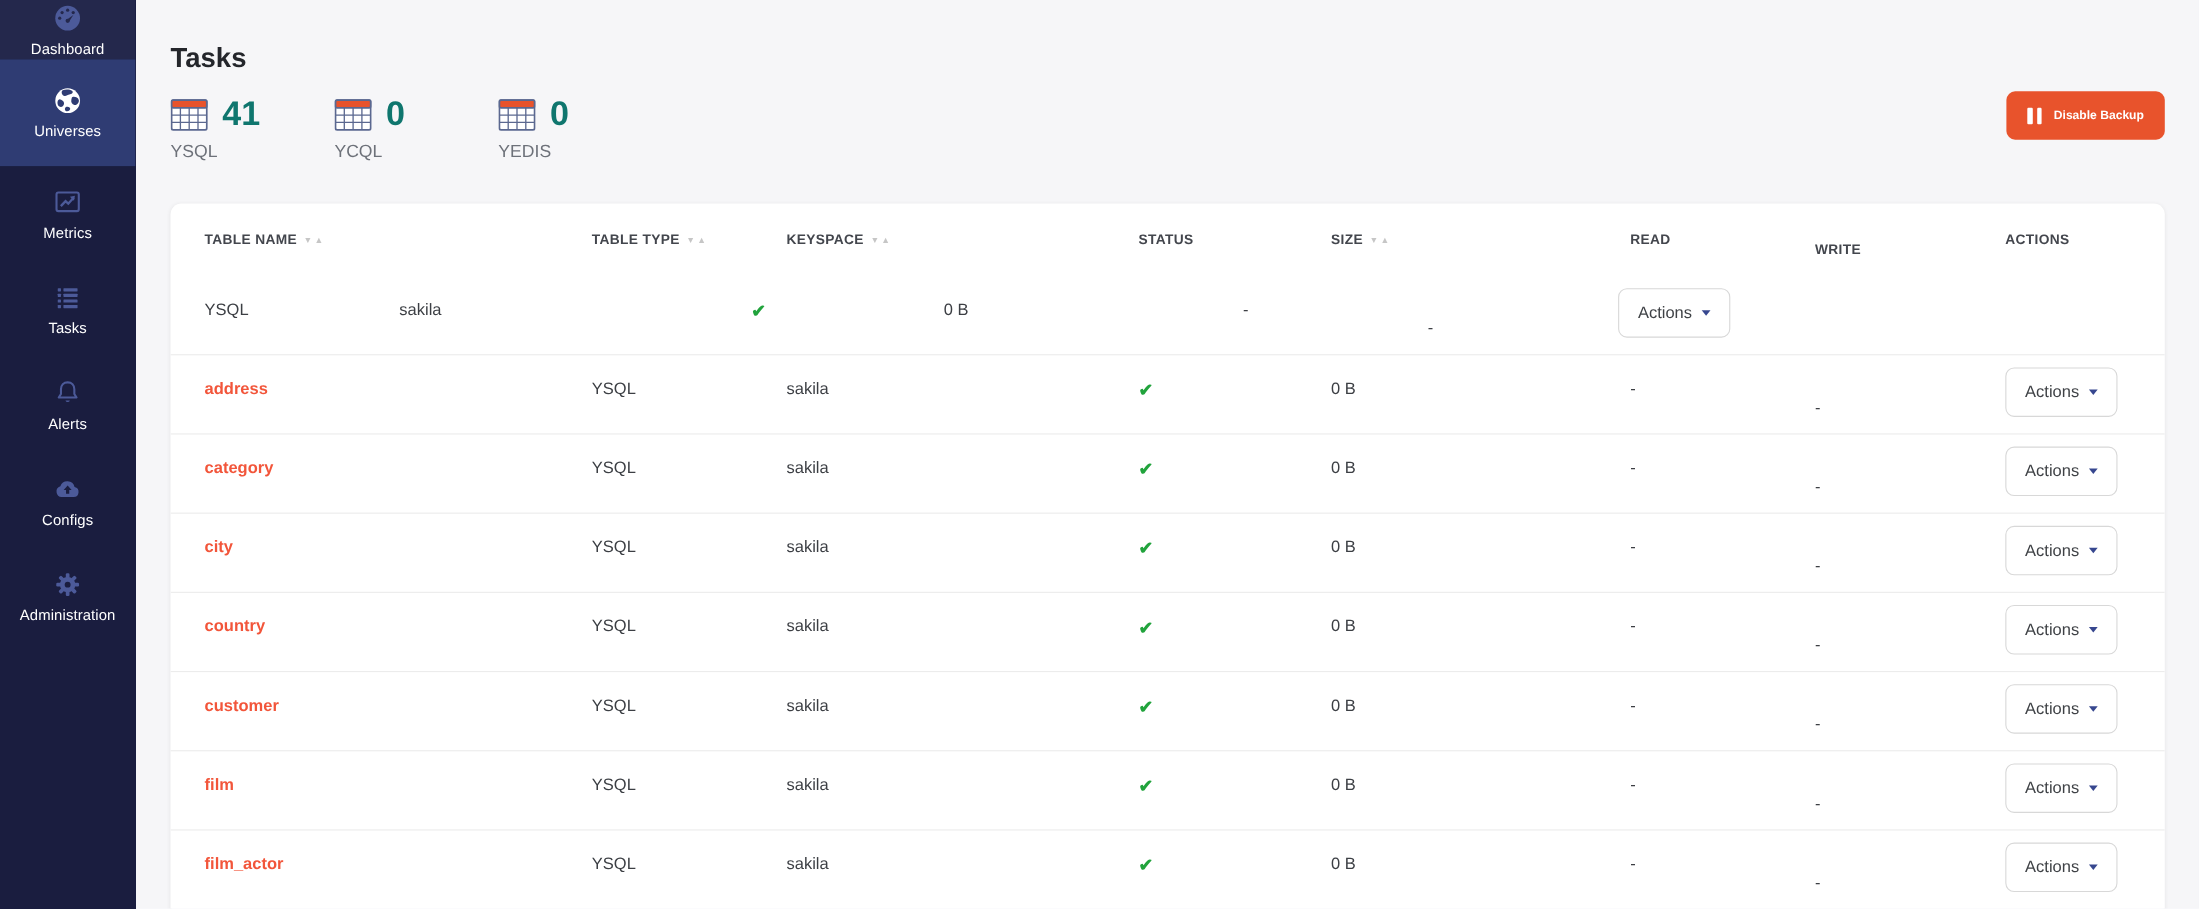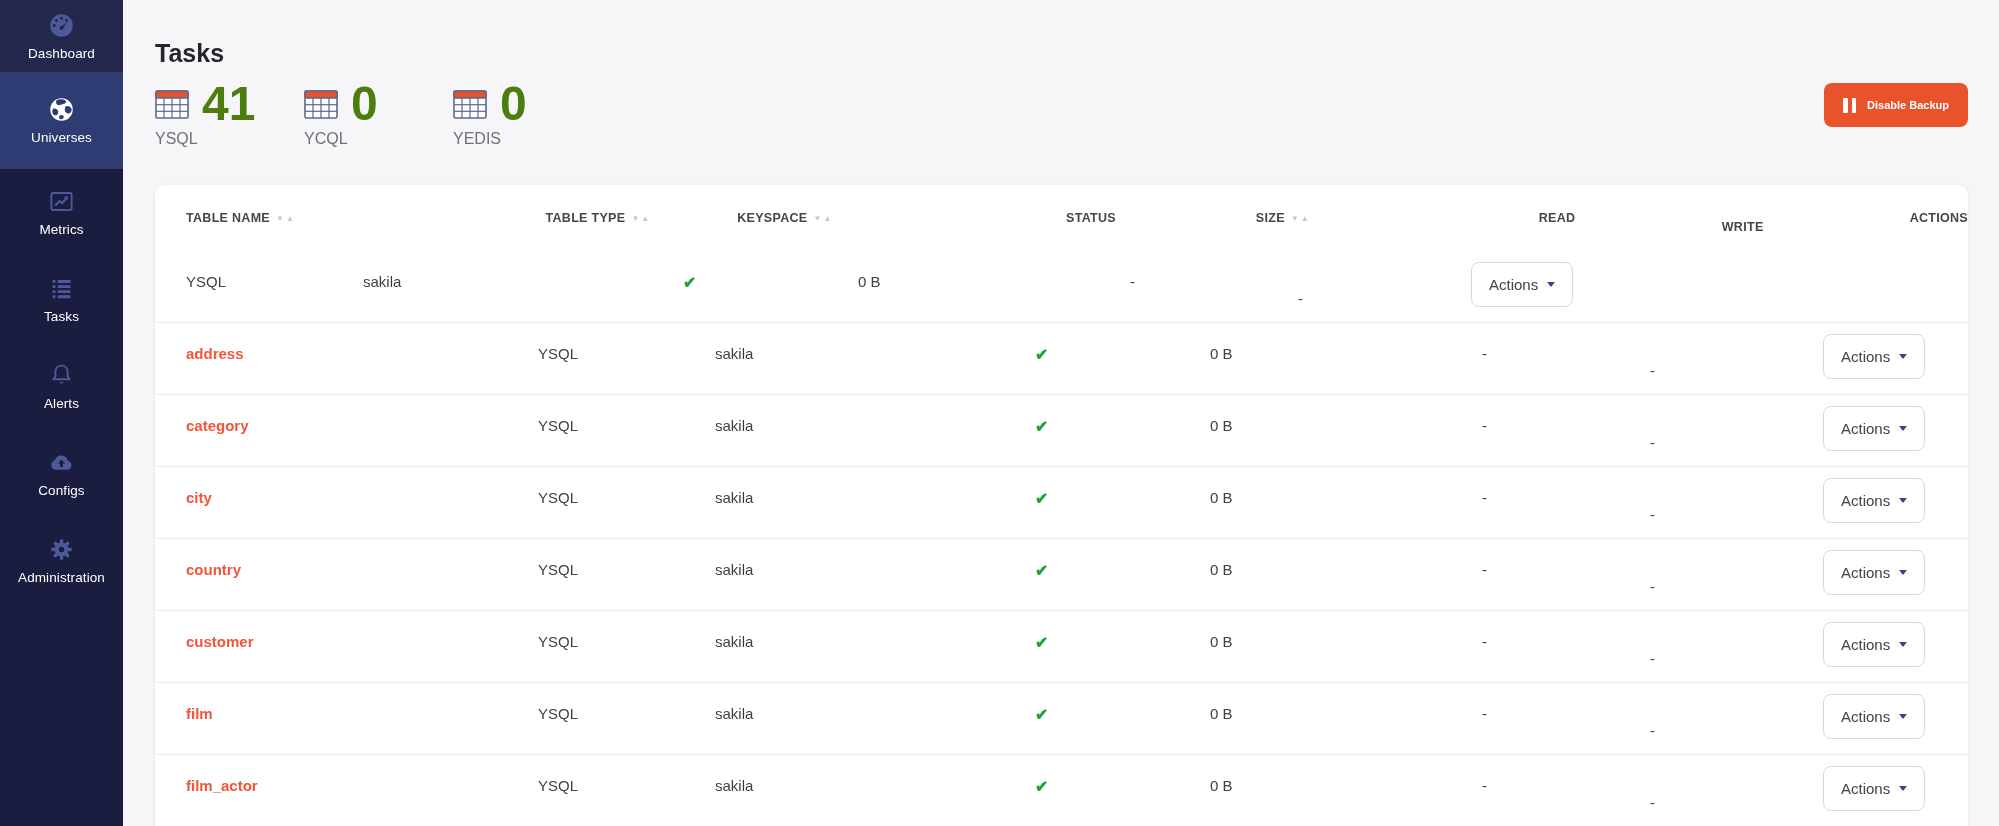--- a/index.html
+++ b/index.html
@@ -4,47 +4,47 @@
 <style>
   * { margin:0; padding:0; box-sizing:border-box; }
   html,body { width:1999px; height:826px; overflow:hidden;
     font-family:"Liberation Sans", sans-serif; background:#f6f6f8; }
 
   
   .sidebar { position:fixed; left:0; top:0; width:123px; height:826px;
     background:#1a1d3f; z-index:10; }
   .sb-item { display:flex; flex-direction:column; align-items:center;
     justify-content:center; height:87px; cursor:pointer; }
-  .sb-item.first { height:72px; background:#24284c; }
+  .sb-item.first { height:54px; background:#24284c; }
   .sb-item.active { height:97px; background:#2f3c73; }
   .sb-icon { width:27px; height:27px; display:flex; align-items:center; justify-content:center; }
   .sb-label { color:#ffffff; font-size:13.5px; margin-top:7px; letter-spacing:.1px; }
 
   
   .main { margin-left:123px; padding:0 31px 0 32px; position:relative; height:826px; }
   .page-title { font-size:25px; font-weight:bold; color:#24262b; padding-top:40px; line-height:27px; }
 
   .stats-row { display:flex; margin-top:20px; }
   .stat { width:149px; flex:none; }
   .stat-top { display:flex; align-items:center; height:34px; }
   .stat-icon { width:34px; height:29px; margin-right:13px; flex:none; }
-  .stat-count { font-size:48px; line-height:34px; font-weight:bold; color:#4d7c0f; }
+  .stat-count { font-size:31px; line-height:34px; font-weight:bold; color:#0f766e; }
   .stat-label { margin-top:9px; font-size:16px; color:#6d7179; }
 
   .backup-btn { position:absolute; top:83px; right:31px; height:44px;
     background:#e8532c; color:#fff; border:none; border-radius:8px;
     font-family:"Liberation Sans", sans-serif; font-size:11px; font-weight:bold;
     padding:14px 19px; display:flex; align-items:center; gap:11px; cursor:pointer; }
   .pause-icon { display:inline-flex; gap:4px; }
   .pause-icon i { display:block; width:4.5px; height:15px; background:#fff; border-radius:1px; }
 
   
   .card { margin-top:37px; background:#ffffff; border-radius:10px;
     box-shadow:0 1px 4px rgba(0,0,0,.07); height:660px; overflow:hidden; }
-  .thead { display:flex; height:66px; padding-left:31px;gap:22px; }
+  .thead { display:flex; height:66px; padding-left:31px; }
   .th { display:flex; align-items:center; }
   .th-label { font-size:12.5px; font-weight:bold; color:#43464d; letter-spacing:.3px; }
   .sort-icon { font-size:8px; color:#c6c6c6; margin-left:6px; letter-spacing:2px; cursor:pointer; }
 
   .row { display:flex; height:72px; padding-left:31px; border-bottom:1px solid #ececec; align-items:flex-start; }
   .cell { padding-top:22px; font-size:15px; color:#3c3f44; }
   .c0 { width:352px; } .c1 { width:177px; } .c2 { width:320px; } .c3 { width:175px; }
   .c4 { width:272px; } .c5 { width:168px; } .c6 { width:173px;margin-top:17px; } .c7 { flex:1; padding-top:0; }
   .tlink { color:#f2553a; font-weight:bold; text-decoration:none; cursor:pointer; }
   .check { color:#21a33c; font-weight:bold; font-size:16px; }

